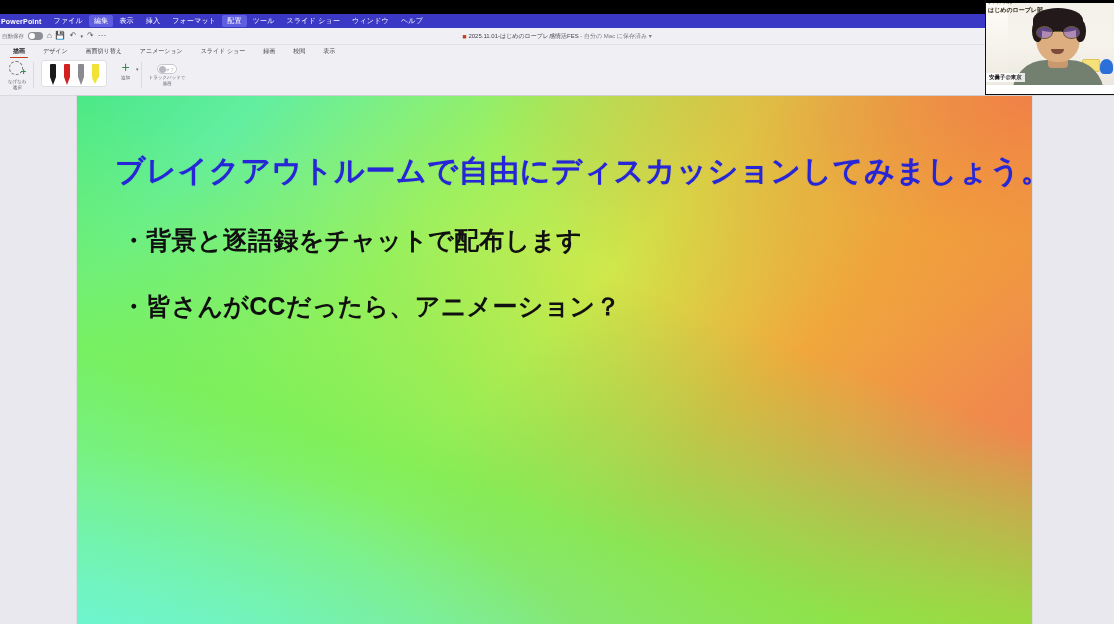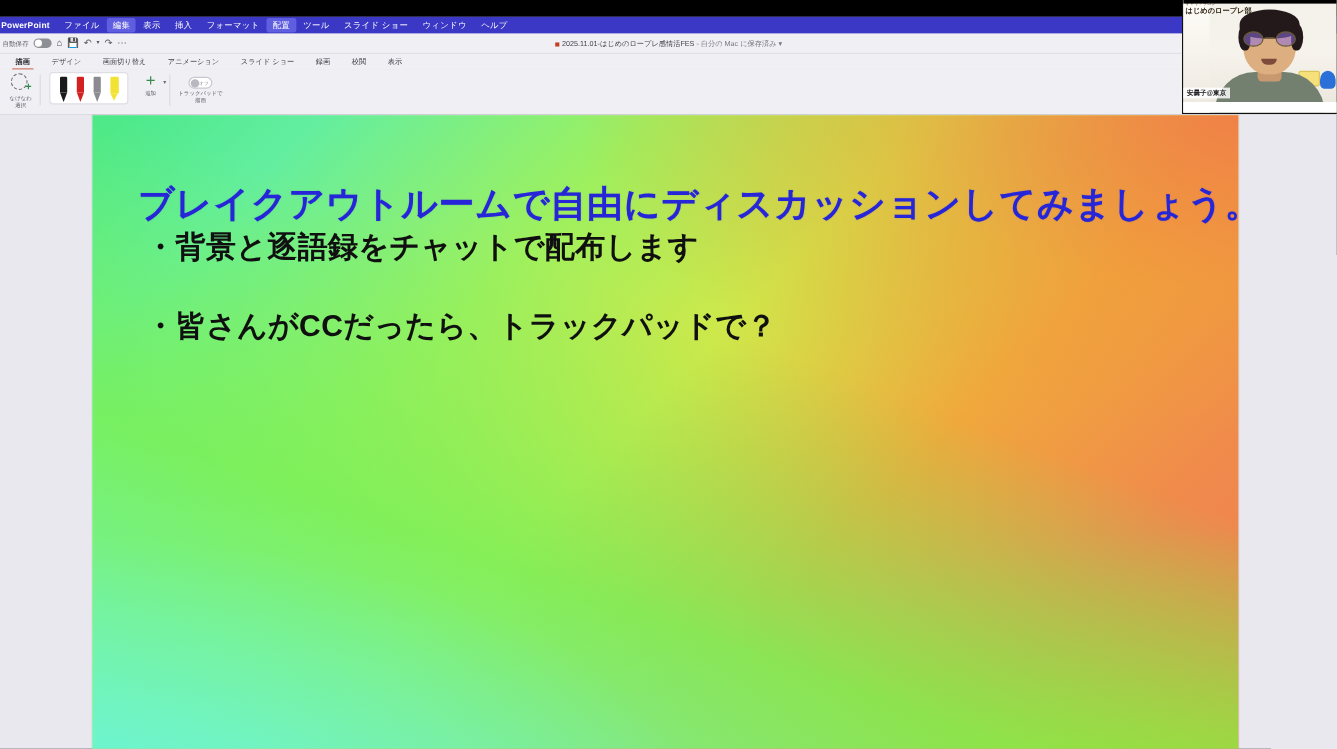--- a/index.html
+++ b/index.html
@@ -358,20 +358,21 @@
     color: #2626d8;
     font-size: 30px;
     font-weight: bold;
     letter-spacing: 0.6px;
     line-height: 1.15;
     white-space: nowrap;
     text-shadow: 0 0 1px rgba(38,38,216,0.35);
   }
 
   .bullets {
+    margin-top: 34px;
     display: flex;
     flex-direction: column;
     gap: 31px;
   }
   .bullet {
     color: #101010;
     font-size: 25px;
     font-weight: bold;
     line-height: 1.42;
     letter-spacing: 0.3px;
@@ -639,21 +640,21 @@
     </div>
 
   </div>
 
   <div class="canvas-area">
     <div class="slide">
       <div class="slide-content">
         <div class="slide-title">ブレイクアウトルームで自由にディスカッションしてみましょう。</div>
         <div class="bullets">
           <div class="bullet">・背景と逐語録をチャットで配布します</div>
-          <div class="bullet">・皆さんがCCだったら、トラックパッドで？</div>
+          <div class="bullet">・皆さんがCCだったら、アニメーション？</div>
         </div>
       </div>
     </div>
   </div>
 
   <div class="video-tile">
     <div class="vt-bg"></div>
     <div class="vt-wall-left"></div>
 
     <div class="vt-banner">

